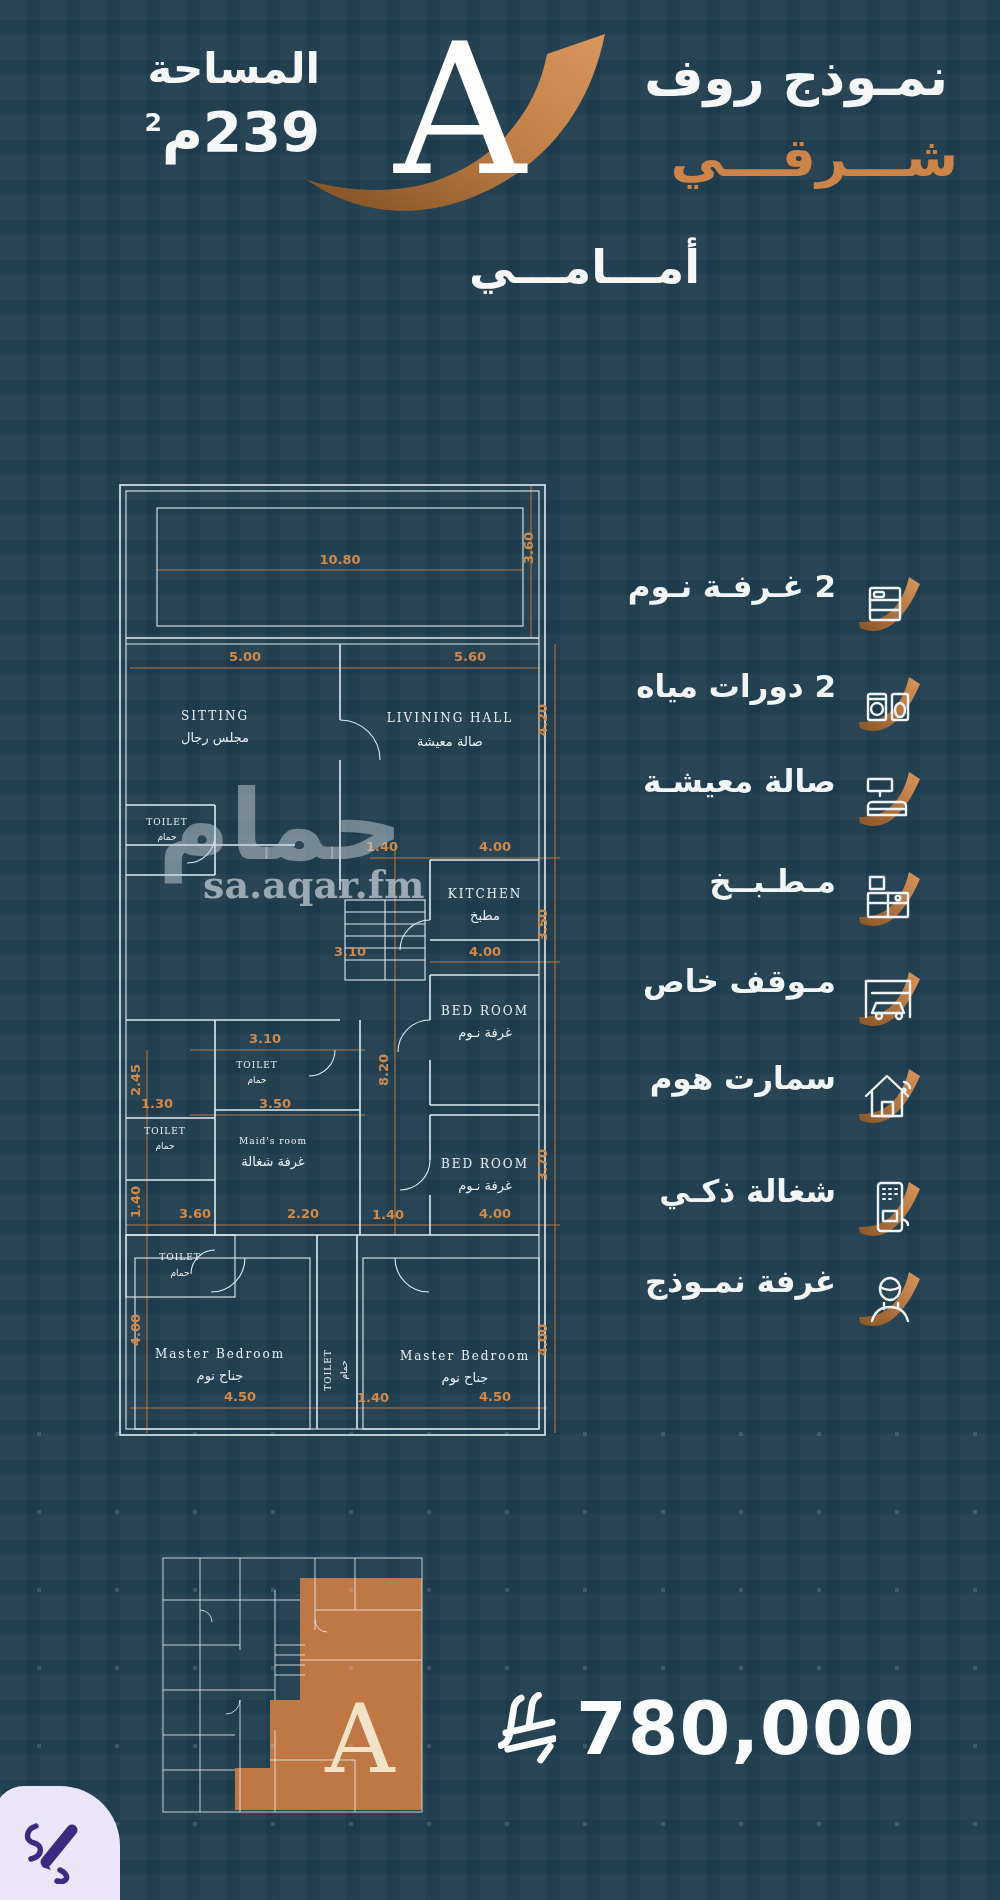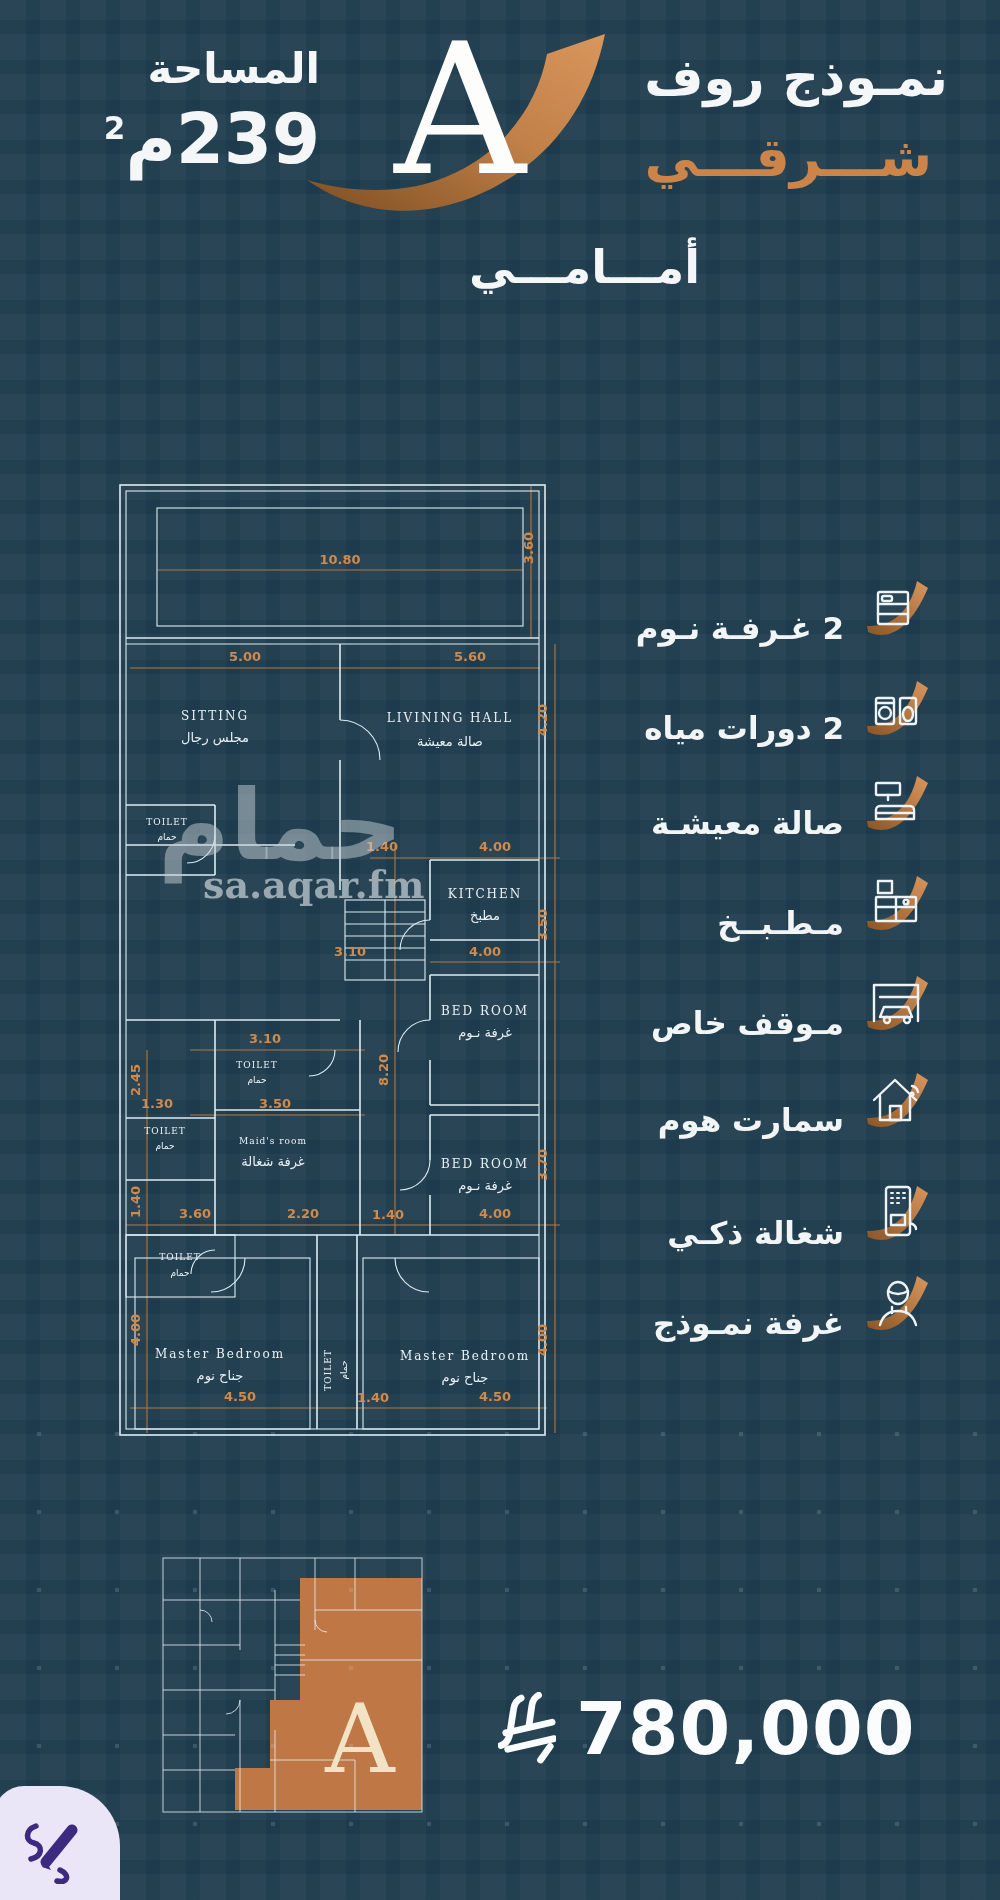--- a/index.html
+++ b/index.html
@@ -11,37 +11,37 @@
       repeating-linear-gradient(90deg, rgba(255,255,255,.028) 0 26px, transparent 26px 40px);}
   .bg-dots{position:absolute;left:0;top:1395px;width:1000px;height:505px;pointer-events:none;
     background-image:radial-gradient(rgba(210,225,232,.16) 2.2px, transparent 2.6px);
     background-size:78px 78px;}
   .abs{position:absolute;}
   .white{color:#f4f6f7;}
   .copper{color:#cd8449;}
 
   
   .title1{right:52px;top:48px;font-size:51px;font-weight:700;direction:rtl;}
-  .title2{right:68px;top:126px;font-size:54px;font-weight:800;direction:rtl;}
+  .title2{right:42px;top:126px;font-size:54px;font-weight:800;direction:rtl;}
   .a-wrap{left:295px;top:22px;width:330px;height:210px;}
   .a-letter{position:absolute;left:50px;top:-12px;width:230px;text-align:center;
     font-family:"DejaVu Serif","Liberation Serif",serif;font-size:182px;line-height:1.1;
     color:#fdfdfc;}
   .area{left:140px;top:44px;width:180px;direction:rtl;}
   .area .lbl{font-size:42px;font-weight:800;}
-  .area .val{font-size:69px;font-weight:800;margin-top:6px;}
+  .area .val{font-size:56px;font-weight:800;margin-top:6px;}
   sup{font-size:.45em;}
   .orient{left:420px;top:240px;width:280px;direction:rtl;
     font-size:46px;font-weight:800;}
   .info-line{right:22px;top:364px;display:flex;direction:rtl;gap:72px;
     font-size:30px;font-weight:700;}
 
   
-  .feature{right:64px;width:420px;height:78px;display:flex;direction:rtl;
-    align-items:flex-end;gap:18px;justify-content:flex-start;}
+  .feature{right:72px;width:420px;height:78px;display:flex;direction:rtl;
+    align-items:flex-start;gap:18px;justify-content:flex-start;}
   .feature .lab{font-size:31px;font-weight:800;color:#f2f5f6;white-space:nowrap;}
   .ficon{width:74px;height:74px;flex:0 0 74px;}
 
   
   .plan-svg{left:95px;top:420px;}
   .wm-main{left:158px;top:768px;font-size:98px;font-weight:800;
     color:rgba(198,208,214,.5);direction:rtl;}
   .wm-sub{left:203px;top:862px;font-size:38px;font-weight:700;
     color:rgba(198,208,214,.72);font-family:"DejaVu Serif","Liberation Serif",serif;}
 

